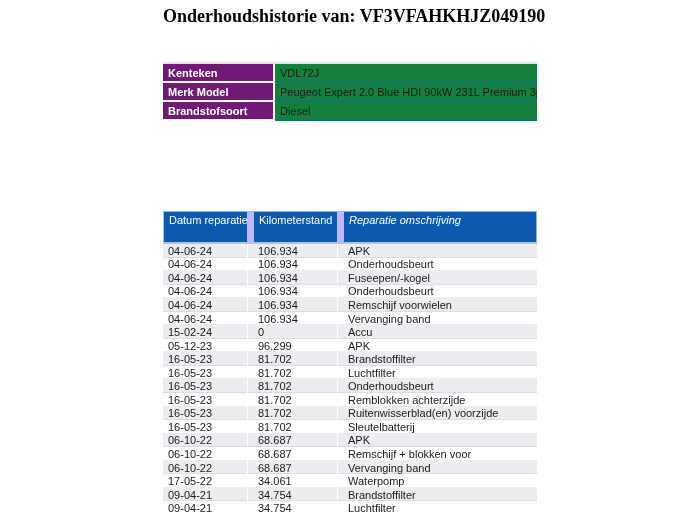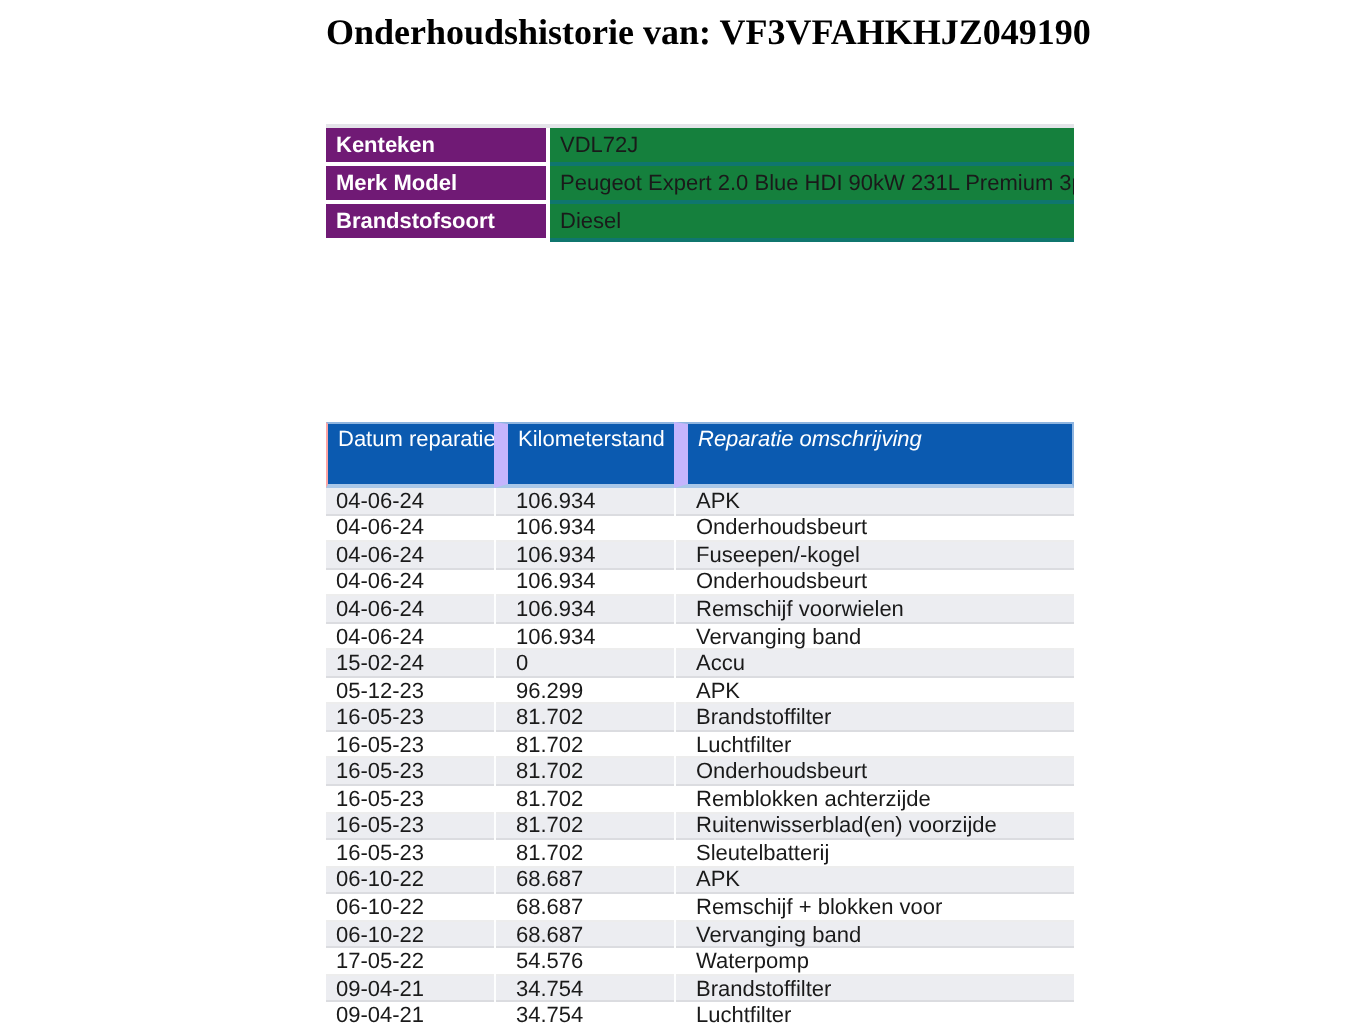--- a/index.html
+++ b/index.html
@@ -221,21 +221,21 @@
           <td>68.687</td>
           <td>Remschijf + blokken voor</td>
         </tr>
         <tr>
           <td>06-10-22</td>
           <td>68.687</td>
           <td>Vervanging band</td>
         </tr>
         <tr>
           <td>17-05-22</td>
-          <td>54.576</td>
+          <td>34.061</td>
           <td>Waterpomp</td>
         </tr>
         <tr>
           <td>09-04-21</td>
           <td>34.754</td>
           <td>Brandstoffilter</td>
         </tr>
         <tr>
           <td>09-04-21</td>
           <td>34.754</td>

